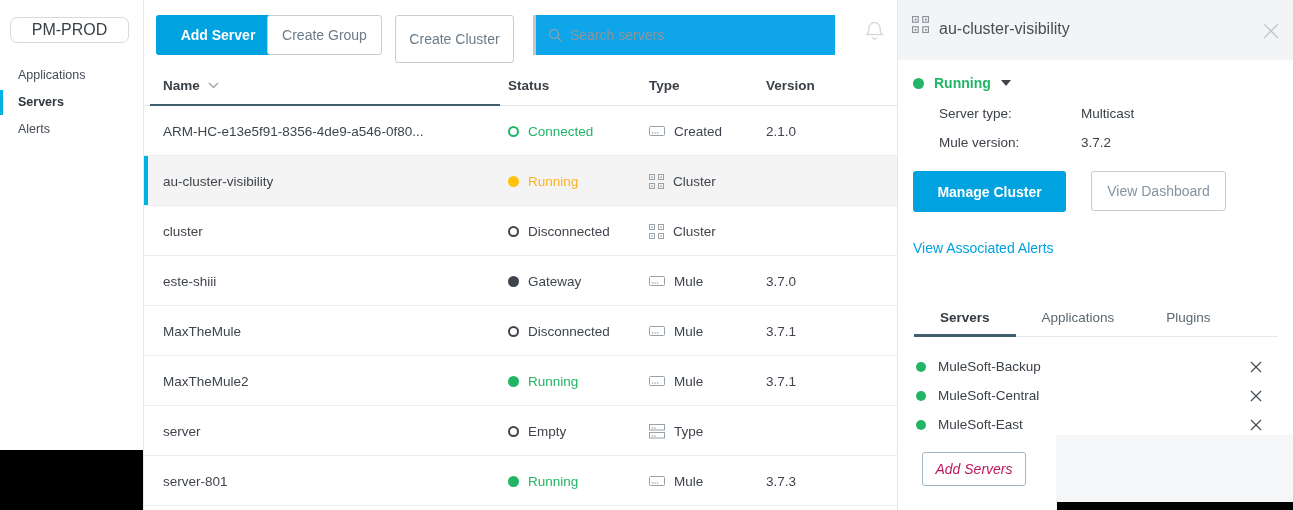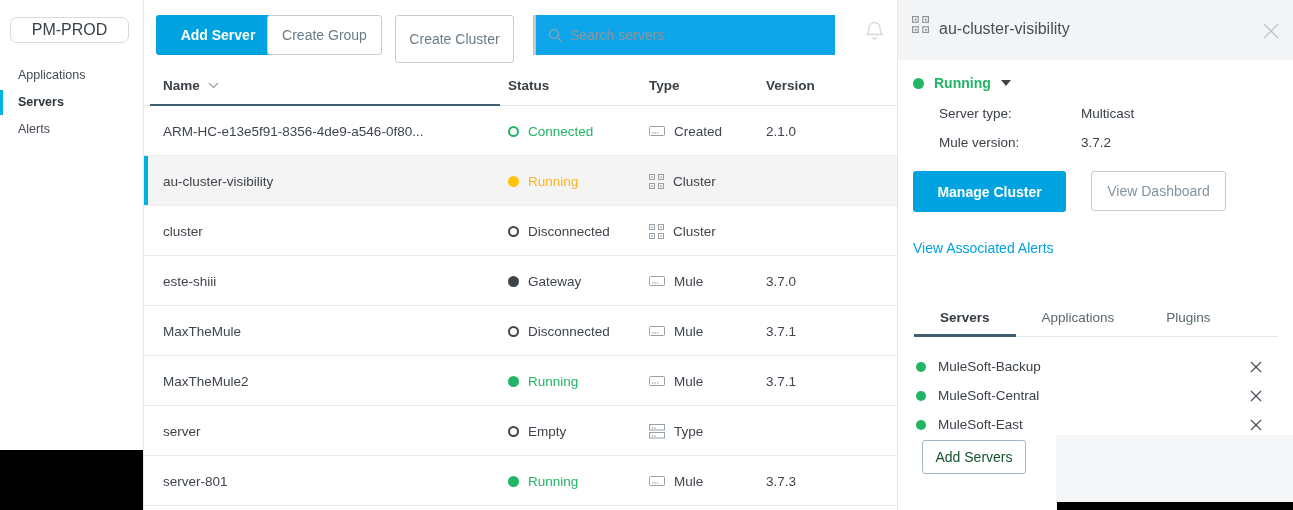--- a/index.html
+++ b/index.html
@@ -72,22 +72,22 @@
   .pm-btn { position:absolute; left:15px; top:171px; width:153px; height:41px; }
   .vd-btn { position:absolute; left:193px; top:171px; width:135px; height:40px; color:#8493a0; border-color:#c4cdd3; }
   .alert-link { position:absolute; left:15px; top:240px; font-size:14px; color:#00a2df; cursor:pointer; }
   #panel-tabs { position:absolute; left:16px; top:303px; width:364px; height:34px; display:flex; border-bottom:1px solid #e6e9ea; }
   .ptab { height:34px; line-height:30px; padding:0 26px; font-size:13.5px; color:#5b6870; cursor:pointer; }
   .ptab.active { color:#343b42; font-weight:bold; border-bottom:3px solid #40606f; }
   #panel-servers { position:absolute; left:18px; top:352px; width:362px; }
   .psrow { height:29px; display:flex; align-items:center; }
   .psname { margin-left:12px; font-size:13.5px; color:#3b4148; flex:1; }
   .psclose { width:14px; height:14px; cursor:pointer; margin-right:14px; display:flex; align-items:center; }
-  .add-btn { position:absolute; left:24px; top:440px; width:104px; height:34px; background:#fff; border:1px solid #a3b6c2;
-             color:#14532d; font-size:14px; }
+  .add-btn { position:absolute; left:24px; top:452px; width:104px; height:34px; background:#fff; border:1px solid #a3b6c2;
+             color:#be185d; font-size:14px;font-style:italic; }
 
   
   .gray-patch { position:absolute; left:1056px; top:435px; width:237px; height:75px; background:#f5f6f7; }
   .black-bl { position:absolute; left:0; top:450px; width:143px; height:60px; background:#000; z-index:5; }
   .black-br { position:absolute; left:1057px; top:502px; width:236px; height:8px; background:#000; z-index:5; }
 </style>
 </head>
 <body>
 
 <div class="app">

